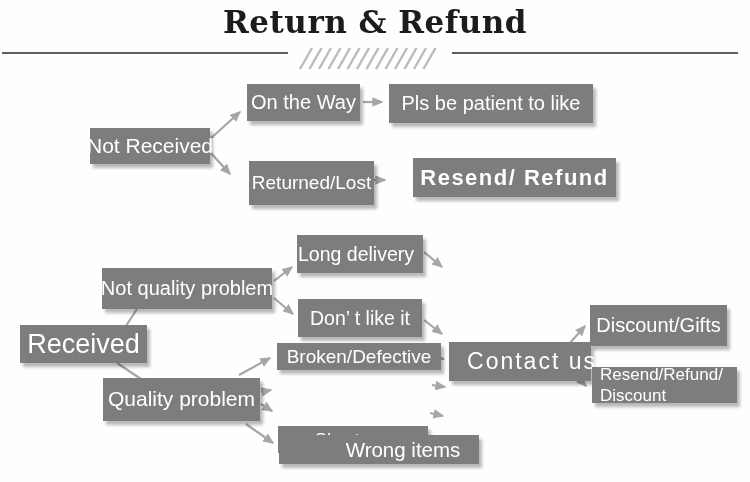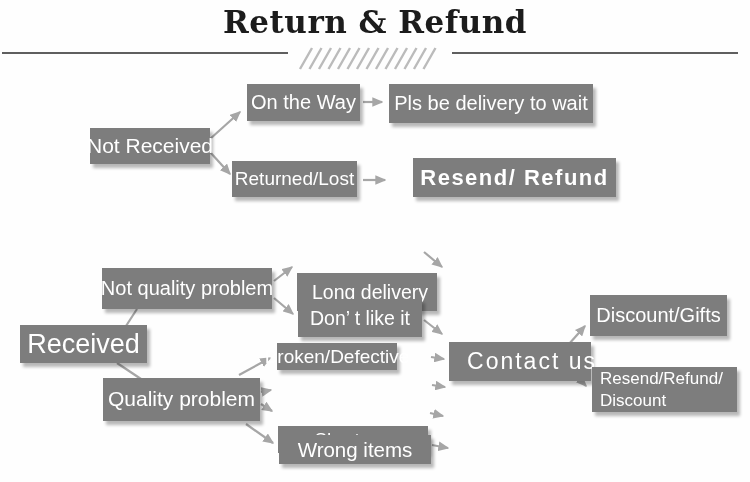--- a/index.html
+++ b/index.html
@@ -100,45 +100,45 @@
     <path class="ln" d="M432,445 L448,448" marker-end="url(#ah)"></path>
 
     <path class="ln" d="M569,344 L585,326" marker-end="url(#ah)"></path>
     <path class="ln" d="M570,369 L586,386" marker-end="url(#ah)"></path>
   </svg>
 
   <div class="node" style="left:90px;top:128px;width:120px;height:36px;font-size:21px;">Not Received</div>
 
   <div class="node" style="left:247px;top:84px;width:113px;height:37px;font-size:20px;">On the Way</div>
 
-  <div class="node" style="left:389px;top:84px;width:204px;height:39px;font-size:20px;">Pls be delivery to wait</div>
+  <div class="node" style="left:389px;top:84px;width:204px;height:39px;font-size:20px;">Pls be patient to like</div>
 
-  <div class="node" style="left:232px;top:161px;width:125px;height:36px;font-size:19px;">Returned/Lost</div>
+  <div class="node" style="left:249px;top:161px;width:125px;height:44px;font-size:19px;">Returned/Lost</div>
 
   <div class="node" style="left:391px;top:158px;width:203px;height:39px;font-size:22px;letter-spacing:1.5px;font-weight:600;margin-left:22px;">Resend/ Refund</div>
 
   <div class="node" style="left:102px;top:268px;width:170px;height:41px;font-size:20px;">Not quality problem</div>
 
   <div class="node" style="left:20px;top:325px;width:127px;height:38px;font-size:27px;">Received</div>
 
   <div class="node" style="left:103px;top:378px;width:157px;height:43px;font-size:21px;">Quality problem</div>
 
-  <div class="node align-left" style="left:297px;top:235px;width:125px;height:38px;font-size:19.5px;padding-left:15px;margin-top:38px;">Long delivery</div>
+  <div class="node align-left" style="left:297px;top:235px;width:125px;height:38px;font-size:19.5px;padding-left:1px;">Long delivery</div>
 
   <div class="node" style="left:298px;top:299px;width:124px;height:38px;font-size:19.5px;text-align:right;">Don’ t like it</div>
 
-  <div class="node" style="left:277px;top:343px;width:120px;height:27px;font-size:19px;">Broken/Defective</div>
+  <div class="node" style="left:277px;top:343px;width:164px;height:27px;font-size:19px;">Broken/Defective</div>
 
 
   <div class="node" style="left:278px;top:406px;width:150px;height:27px;font-size:19px;margin-top:20px;">Shortage</div>
 
-  <div class="node" style="left:279px;top:435px;width:152px;height:29px;font-size:20.5px;">Wrong items</div>
+  <div class="node" style="left:279px;top:435px;width:152px;height:29px;font-size:20.5px;padding-left:48px;">Wrong items</div>
 
   <div class="node" style="left:449px;top:342px;width:118px;height:39px;font-size:23px;letter-spacing:2px;padding-left:24px;">Contact us</div>
 
-  <div class="node" style="left:590px;top:295px;width:137px;height:41px;font-size:20px;">Discount/Gifts</div>
+  <div class="node" style="left:590px;top:305px;width:137px;height:41px;font-size:20px;">Discount/Gifts</div>
 
-  <div class="node two-line" style="left:592px;top:367px;width:137px;height:45px;font-size:17px;">
+  <div class="node two-line" style="left:592px;top:367px;width:137px;height:36px;font-size:17px;">
     <span>Resend/Refund/</span>
     <span>Discount</span>
   </div>
 
 </div>
 
 </body></html>

